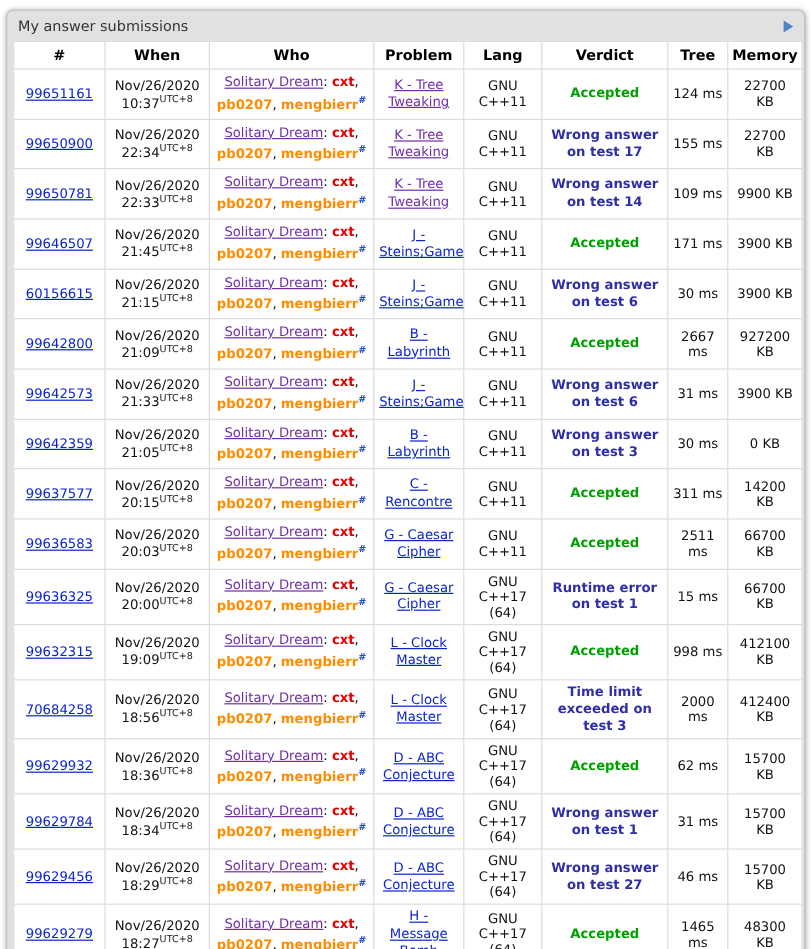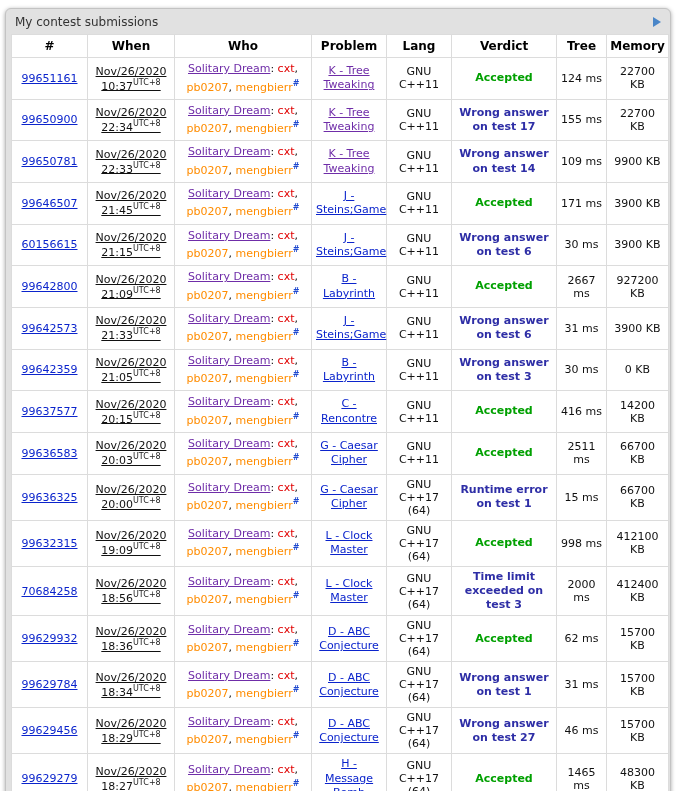--- a/index.html
+++ b/index.html
@@ -20,33 +20,33 @@
   table { width:100%; border-collapse:collapse; background:#fff; table-layout:fixed; font-size:11px; }
   th, td { border:1px solid #dcdcdc; text-align:center; vertical-align:middle; padding:3px 4px; color:#111; }
   th { font-size:12px; font-weight:bold; padding:4px 2px; color:#000; }
   td.who { line-height:1.5; }
   td.problem, td.verdict { line-height:1.3; }
   a { text-decoration:underline; cursor:pointer; }
   a.id-link { color:var(--link,#0b24cc); }
   a.problem-link { color:var(--link,#0b24cc); }
   a.problem-link.visited { color:var(--visited,#6f2da8); }
   a.team-link { color:var(--visited,#6f2da8); }
-  .member { font-weight:normal; text-decoration:none; cursor:pointer; }
+  .member { font-weight:bold; text-decoration:none; cursor:pointer; }
   sup.tz { font-size:8px; color:#222; }
   sup.marker { font-size:8px; font-weight:bold; color:#1f49cf; cursor:pointer; }
   .verdict-accepted { color:var(--accepted,#00a000); font-weight:bold; }
   .verdict-rejected { color:var(--rejected,#2e2ea6);font-weight:bold; }
-  .when-line { white-space:nowrap;text-decoration:underline; }
+  .when-line { white-space:nowrap; }
 </style>
 </head>
 <body>
 
 <div class="panel">
   <div class="caption">
-    <span>My contest submissions</span>
+    <span>My answer submissions</span>
     <span class="arrow"></span>
   </div>
   <table>
     <colgroup>
       <col style="width:76px">
         <col style="width:87px">
         <col style="width:137px">
         <col style="width:75px">
       <col style="width:65px">
         <col style="width:105px">
@@ -191,21 +191,21 @@
     <td>
       <div class="when-line">Nov/26/2020</div>
       <div class="when-line"><span>20:15</span><sup class="tz">UTC+8</sup></div>
     </td>
     <td class="who">
       <a class="team-link">Solitary Dream</a><span>: </span><span><span class="member" style="color: rgb(224, 0, 0);">cxt</span>, <span class="member" style="color: rgb(255, 140, 0);">pb0207</span>, <span class="member" style="color: rgb(255, 140, 0);">mengbierr</span></span><sup class="marker">#</sup>
     </td>
     <td class="problem"><a class="problem-link">C - Rencontre</a></td>
     <td>GNU C++11</td>
     <td class="verdict"><span class="verdict-accepted">Accepted</span></td>
-    <td>416 ms</td>
+    <td>311 ms</td>
     <td>14200 KB</td>
   </tr>
         <tr>
     <td><a class="id-link">99636583</a></td>
     <td>
       <div class="when-line">Nov/26/2020</div>
       <div class="when-line"><span>20:03</span><sup class="tz">UTC+8</sup></div>
     </td>
     <td class="who">
       <a class="team-link">Solitary Dream</a><span>: </span><span><span class="member" style="color: rgb(224, 0, 0);">cxt</span>, <span class="member" style="color: rgb(255, 140, 0);">pb0207</span>, <span class="member" style="color: rgb(255, 140, 0);">mengbierr</span></span><sup class="marker">#</sup>

